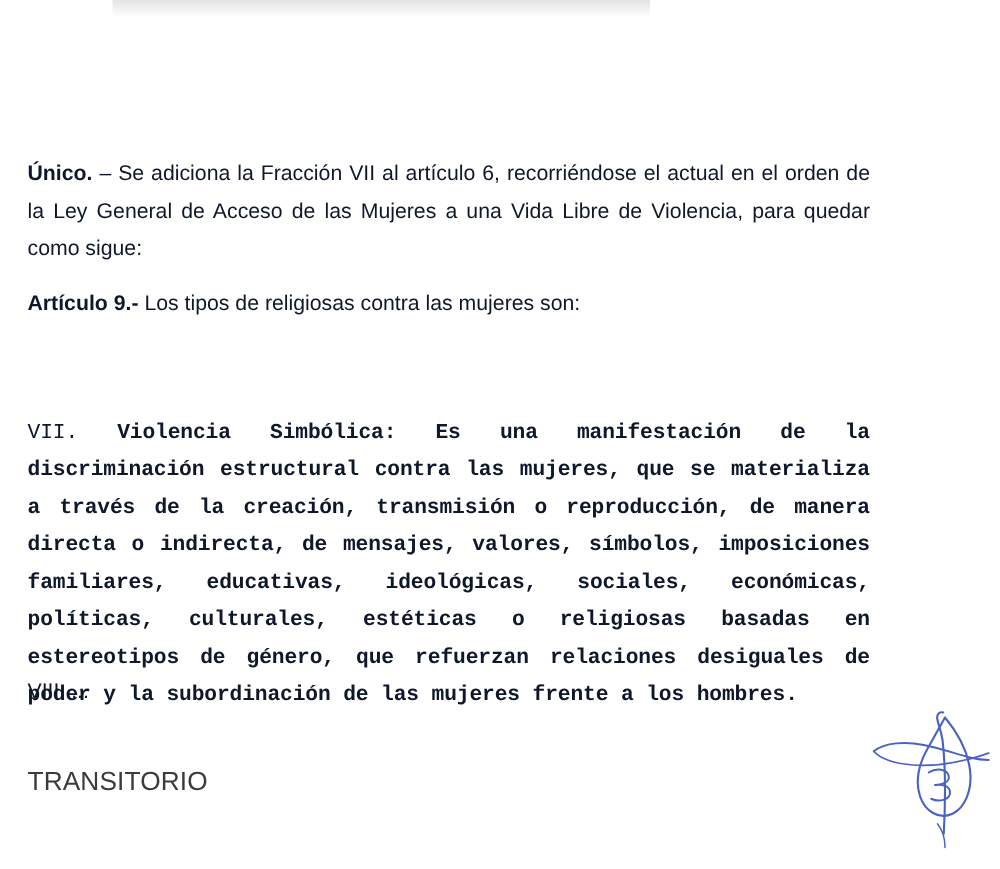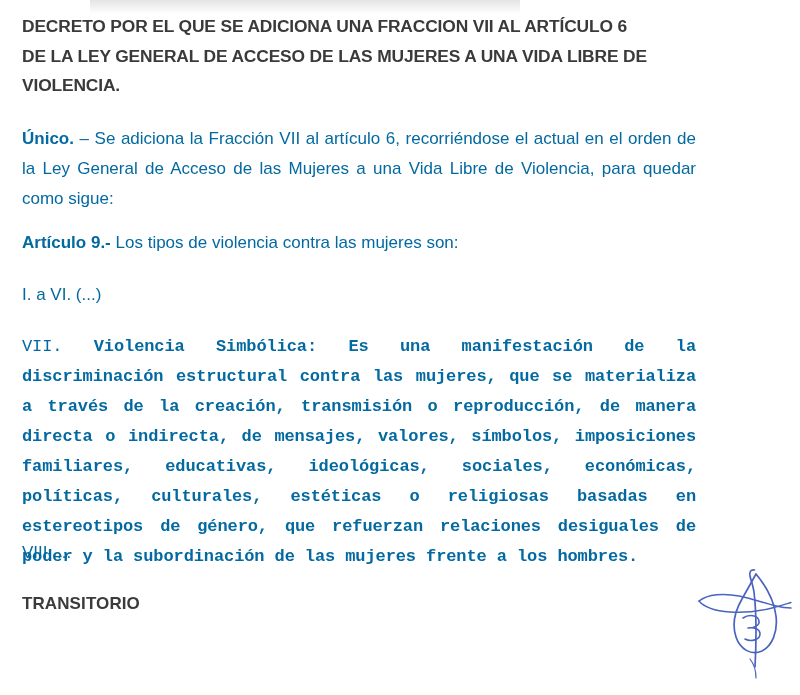--- a/index.html
+++ b/index.html
@@ -50,35 +50,35 @@
     letter-spacing: -0.15px;
     text-align: left;
     color: #3a3a3a;
   }
 
   .para {
     font-size: 17px;
     line-height: 30px;
     text-align: justify;
     text-justify: inter-word;
-    color: #0369a1;
+    color: #0f172a;
   }
 
   .para-unico   { top: 124px; }
   .para-art     { top: 228px; }
   .para-ivi     { top: 280px; }
   .para-vii     { top: 332px; font-weight: bold; letter-spacing: -0.1px; font-family: Liberation Mono, monospace; }
   .para-viii    { top: 538px; }
 
   .roman-plain { font-weight: normal; }
 
   .transitorio-head {
-    top: 590px;
-    font-weight: bold;
-    font-size: 17px;
+    top: 612px;
+    font-weight: normal;
+    font-size: 21px;
     line-height: 27px;
     letter-spacing: 0.1px;
   }
   .para-trans {
     top: 615px;
   }
 
   b.lead { font-weight: bold; }
 
   
@@ -92,31 +92,25 @@
   }
   .signature svg { display: block; width: 100%; height: 100%; }
 </style>
 </head>
 <body>
 
 <div class="scan-shadow-top"></div>
 
 <div class="page">
 
-  <div class="block title">
-    <div>DECRETO POR EL QUE SE ADICIONA UNA FRACCION VII AL ARTÍCULO 6</div>
-    <div>DE LA LEY GENERAL DE ACCESO DE LAS MUJERES A UNA VIDA LIBRE DE</div>
-    <div>VIOLENCIA.</div>
-  </div>
 
   <div class="block para para-unico"><b class="lead">Único.</b><span> – Se adiciona la Fracción VII al artículo 6, recorriéndose el actual en el orden de la Ley General de Acceso de las Mujeres a una Vida Libre de Violencia, para quedar como sigue:</span></div>
 
-  <div class="block para para-art"><b class="lead">Artículo 9.-</b><span> Los tipos de violencia contra las mujeres son:</span></div>
+  <div class="block para para-art"><b class="lead">Artículo 9.-</b><span> Los tipos de religiosas contra las mujeres son:</span></div>
 
-  <div class="block para para-ivi">I. a VI. (...)</div>
 
   <div class="block para para-vii"><span class="roman-plain">VII.</span><span> Violencia Simbólica: Es una manifestación de la discriminación estructural contra las mujeres, que se materializa a través de la creación, transmisión o reproducción, de manera directa o indirecta, de mensajes, valores, símbolos, imposiciones familiares, educativas, ideológicas, sociales, económicas, políticas, culturales, estéticas o religiosas basadas en estereotipos de género, que refuerzan relaciones desiguales de poder y la subordinación de las mujeres frente a los hombres.</span></div>
 
   <div class="block para para-viii">VIII. ...</div>
 
   <div class="block transitorio-head">TRANSITORIO</div>
 
 
 </div>
 

